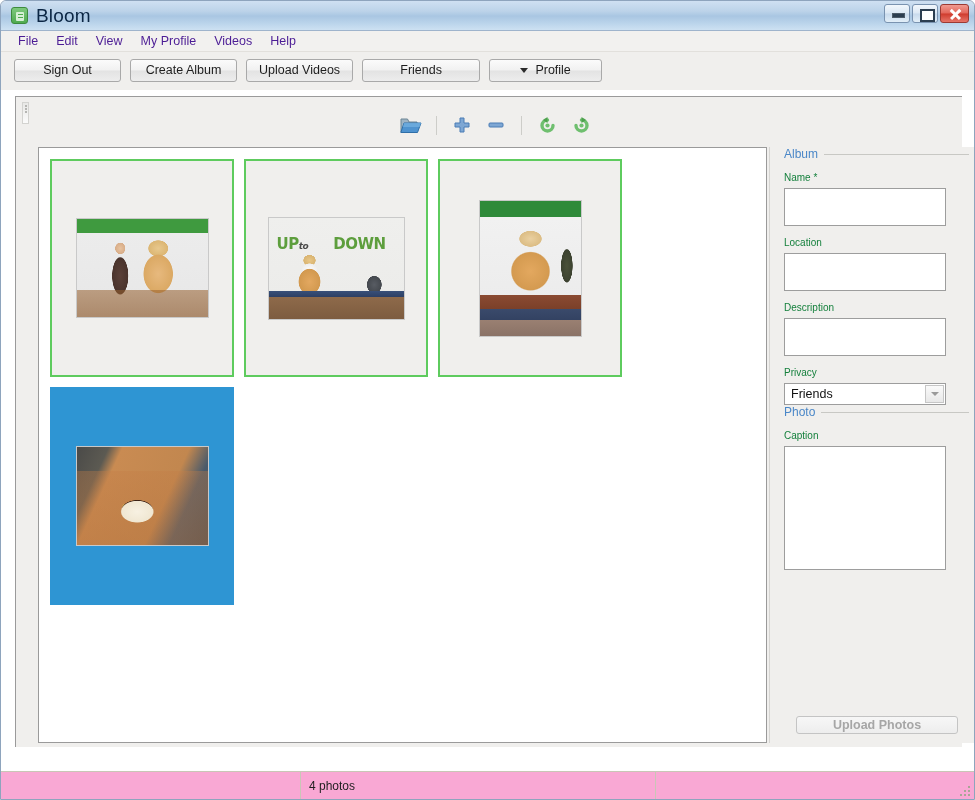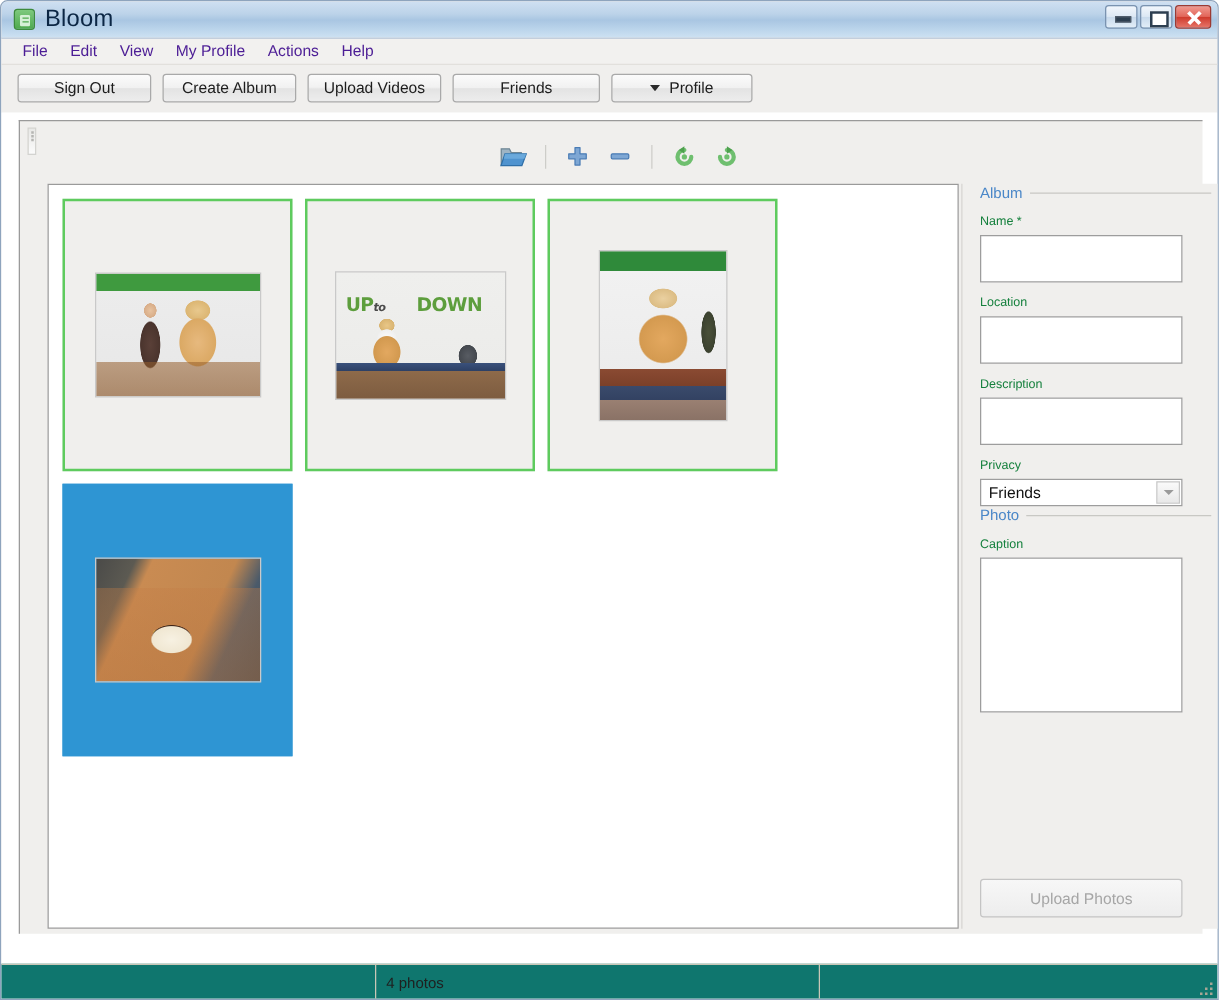--- a/index.html
+++ b/index.html
@@ -366,46 +366,47 @@
   }
   .combo .arrow-box::after {
     content: "";
     width: 0; height: 0;
     border-left: 4px solid transparent;
     border-right: 4px solid transparent;
     border-top: 4px solid #9a9a9a;
   }
   .upload-btn {
     position: absolute;
-    left: 8px; bottom: 9px;
-    width: 162px; height: 31px;
+    left: 20px; bottom: 9px;
+    width: 162px; height: 18px;
     border: 1px solid #c4c4c4;
     border-radius: 3px;
     background: linear-gradient(to bottom, #f7f7f7, #ededed);
     color: #a6a6a6;
     font-size: 12.5px;
     display: flex; align-items: center; justify-content: center;
     cursor: default;
+    font-weight: bold;
   }
   .fp-inner { padding: 0 8px; }
 
   
   .v-divider {
     position: absolute;
     left: 753px; top: 50px;
     width: 1px; height: 596px;
     background: #d6d5d2;
   }
 
   
   .statusbar {
     position: absolute;
     left: 0; bottom: 0;
     width: 973px; height: 28px;
-    background: #0f766e;
+    background: #f9a8d4;
     border-top: 1px solid #c9c6b6;
     display: flex; align-items: stretch;
   }
   .status-pane {
     border-right: 1px solid #c9c6b6;
     display: flex; align-items: center;
     padding-left: 8px;
     font-size: 12px;
     color: #1f1f1f;
   }
@@ -442,21 +443,21 @@
           <span class="gl"></span>
         </div>
     </div>
   </div>
 
   <div class="menubar">
     <div class="menu-item">File</div>
     <div class="menu-item">Edit</div>
     <div class="menu-item">View</div>
     <div class="menu-item">My Profile</div>
-    <div class="menu-item">Actions</div>
+    <div class="menu-item">Videos</div>
     <div class="menu-item">Help</div>
   </div>
 
   <div class="toolbar">
     <div class="tb-btn">Sign Out</div>
     <div class="tb-btn">Create Album</div>
     <div class="tb-btn">Upload Videos</div>
     <div class="tb-btn wide">Friends</div>
     <div class="tb-btn profile">
       <span class="caret-down"></span>

